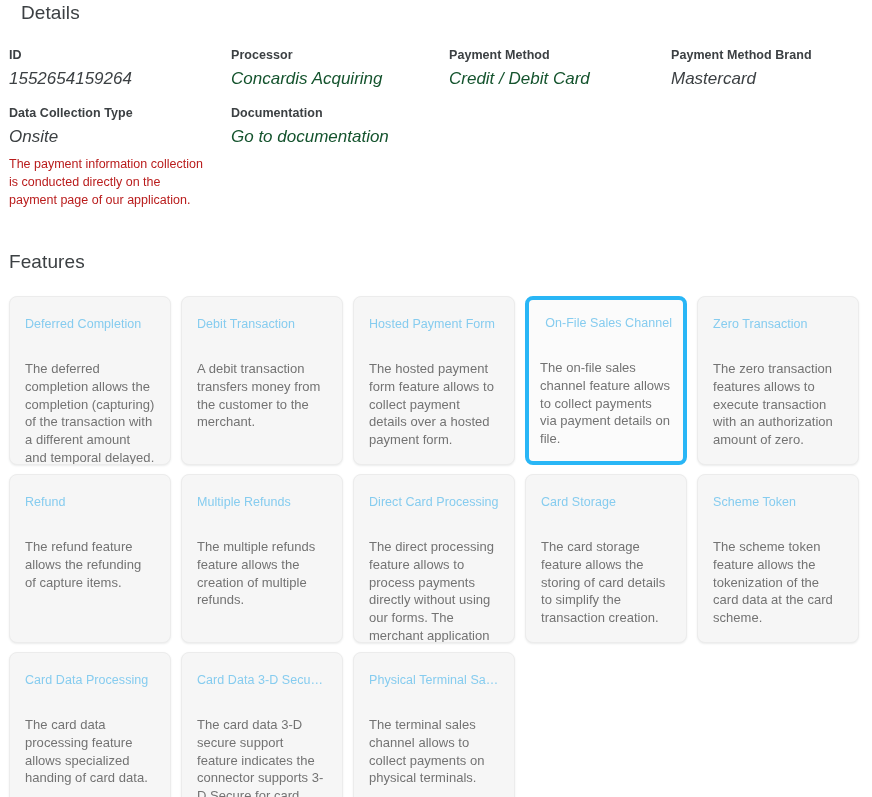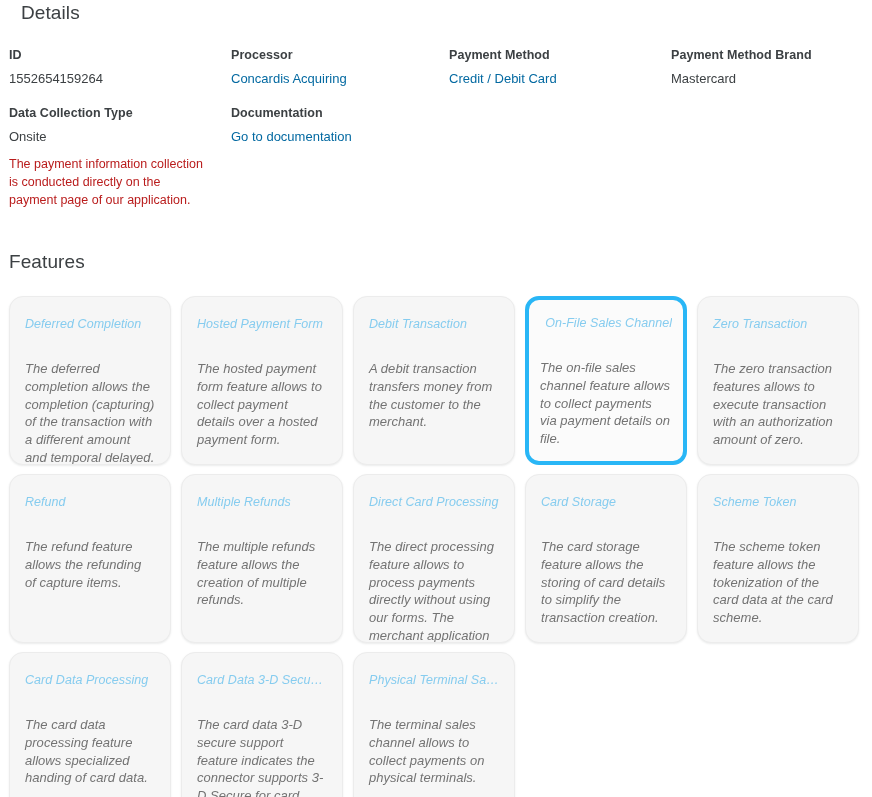--- a/index.html
+++ b/index.html
@@ -40,29 +40,30 @@
 
   .detail-label {
     font-size: 12.5px;
     font-weight: 700;
     color: #3c4043;
     line-height: 16px;
     letter-spacing: 0.05px;
   }
 
   .detail-value {
-    font-size: 13px;
+    font-size: 17px;
     font-weight: 400;
     color: #3c4043;
     line-height: 18px;
     margin-top: 7px;
+    font-style: italic;
   }
 
   .detail-value.link {
-    color: #0369a1;
+    color: #14532d;
     cursor: pointer;
   }
 
   .detail-note {
     font-size: 12.5px;
     color: #b91c1c;
     line-height: 18px;
     margin-top: 9px;
     max-width: 196px;
   }
@@ -77,26 +78,25 @@
     display: grid;
     grid-template-columns: repeat(5, 162px);
     column-gap: 10px;
     row-gap: 9px;
   }
 
   .feature-card {
     position: relative;
     background: #f6f6f6;
     border: 1px solid #ececec;
-    border-radius: 14px;
+    border-radius: 8px;
     box-shadow: 0 1px 2px rgba(60,64,67,0.10);
     height: 169px;
     padding: 19px 15px 14px 15px;
     overflow: hidden;
-    font-style: italic;
   }
 
   .feature-card.selected {
     background: #fbfbfb;
     border: none;
     outline: 4px solid #29b6f6;
     outline-offset: -4px;
     box-shadow: none;
     z-index: 2;
   }
@@ -171,26 +171,26 @@
   </div>
 
   <h2 class="section-title" id="features-title">Features</h2>
 
   <div class="features-grid" id="features-grid">
       <div class="feature-card">
         <div class="feature-name">Deferred Completion</div>
         <div class="feature-desc">The deferred completion allows the completion (capturing) of the transaction with a different amount and temporal delayed.</div>
       </div>
       <div class="feature-card">
+        <div class="feature-name">Debit Transaction</div>
+        <div class="feature-desc">A debit transaction transfers money from the customer to the merchant.</div>
+      </div>
+      <div class="feature-card">
         <div class="feature-name">Hosted Payment Form</div>
         <div class="feature-desc">The hosted payment form feature allows to collect payment details over a hosted payment form.</div>
-      </div>
-      <div class="feature-card">
-        <div class="feature-name">Debit Transaction</div>
-        <div class="feature-desc">A debit transaction transfers money from the customer to the merchant.</div>
       </div>
       <div class="feature-card selected">
         <div class="feature-name">On-File Sales Channel</div>
         <div class="feature-desc">The on-file sales channel feature allows to collect payments via payment details on file.</div>
       </div>
       <div class="feature-card">
         <div class="feature-name">Zero Transaction</div>
         <div class="feature-desc">The zero transaction features allows to execute transaction with an authorization amount of zero.</div>
       </div>
       <div class="feature-card">

